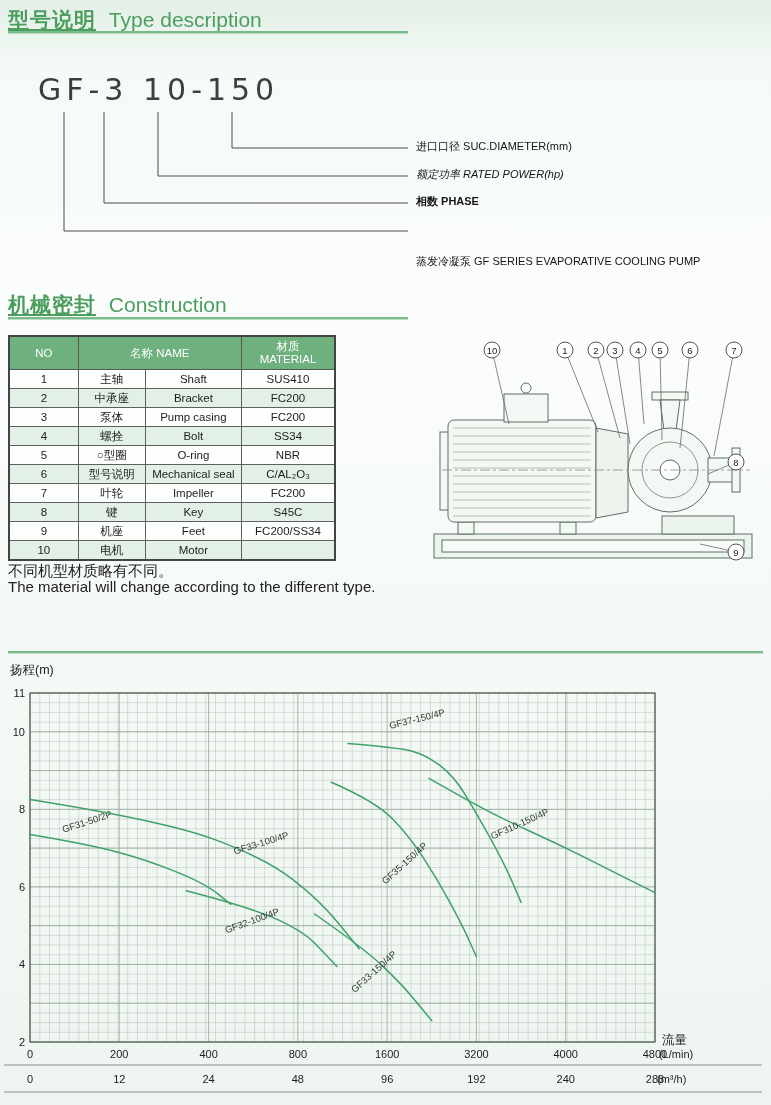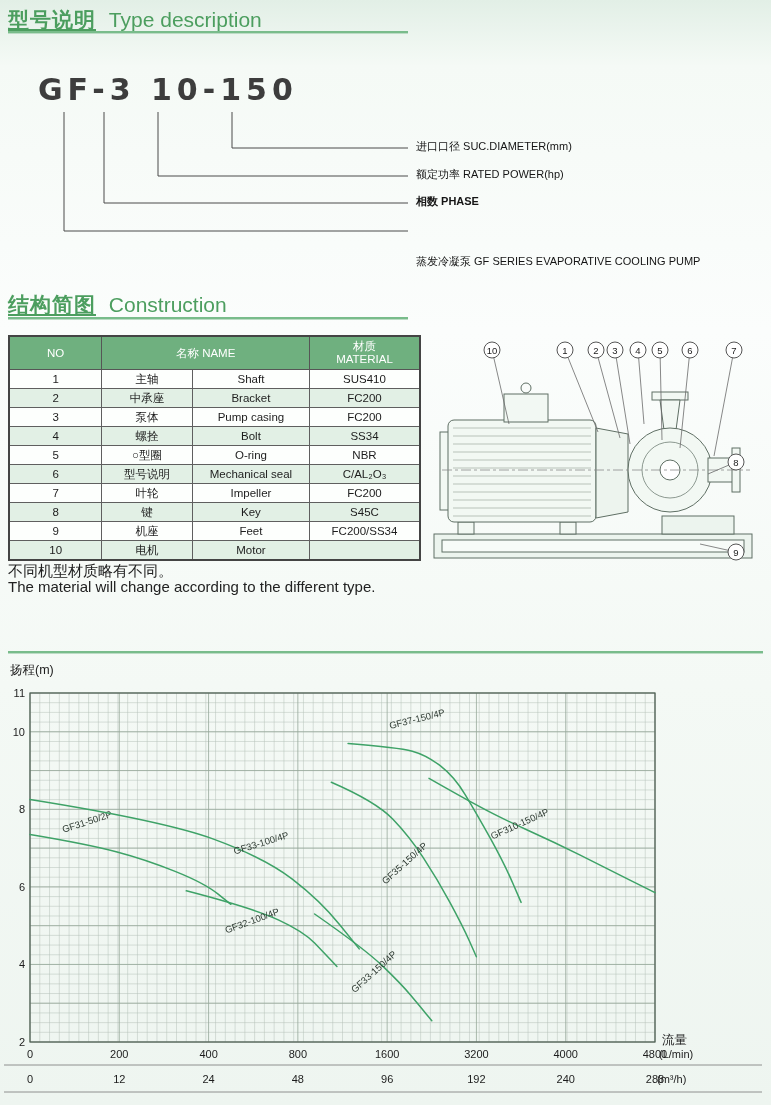--- a/index.html
+++ b/index.html
@@ -9,28 +9,28 @@
     background:linear-gradient(180deg,#e2efe6 0%,#f5faf6 6%,#fbfdfc 30%,#f4f9f5 62%,#eef5f0 100%);
   }
   .sec-title { position:absolute; left:8px; font-size:21px; color:#4c9e5f; white-space:nowrap; }
   .sec-title .zh { font-weight:bold; letter-spacing:1px;text-decoration:underline; }
   .sec-title .en { font-weight:normal; margin-left:7px;text-align:right; }
   .rule { position:absolute; left:8px; height:2px; background:#79bc8b; }
   .rule:after { content:""; display:block; margin-top:2px; height:1px; background:#bcdcc5; }
 
   .model-code {
     position:absolute; left:38px; top:72px; font-size:30px; letter-spacing:5px;
-    color:#3d3d3d; font-family:"DejaVu Sans","Liberation Sans",sans-serif;font-weight:bold;
+    color:#3d3d3d; font-family:"DejaVu Sans","Liberation Sans",sans-serif;
   }
   #type-svg { position:absolute; left:0; top:0; pointer-events:none; }
   #type-callouts { position:absolute; left:416px; top:0; }
   .callout-label { position:absolute; left:0; white-space:nowrap; font-size:11px; color:#151515; }
 
   .ctable {
-    position:absolute; left:8px; top:335px; width:413px;
+    position:absolute; left:8px; top:335px; width:328px;
     border-collapse:collapse; font-size:11.5px; color:#1d1d1d;
     border:2px solid #444;
   }
   .ctable th {
     background:#6fb07f; color:#fff; font-weight:normal; border:1px solid #565656;
     white-space:pre-line; padding:3px 0; line-height:1.15; font-size:11.5px;
   }
   .ctable td { border:1px solid #5f5f5f; text-align:center; height:19px; padding:0 2px; }
   .ctable tbody tr:nth-child(odd) td { background:#fdfffd; }
   .ctable tbody tr:nth-child(even) td { background:#e2f0e5; }
@@ -53,27 +53,27 @@
 
   <div class="model-code">GF-3 10-150</div>
   <svg id="type-svg" width="771" height="270">
       <path d="M232 112 V 148 H 408" fill="none" stroke="#4a4a4a" stroke-width="1"></path>
       <path d="M158 112 V 176 H 408" fill="none" stroke="#4a4a4a" stroke-width="1"></path>
       <path d="M104 112 V 203 H 408" fill="none" stroke="#4a4a4a" stroke-width="1"></path>
       <path d="M64 112 V 231 H 408" fill="none" stroke="#4a4a4a" stroke-width="1"></path>
     </svg>
   <div id="type-callouts">
       <div class="callout-label" style="top: 139px;">进口口径 SUC.DIAMETER(mm)</div>
-      <div class="callout-label" style="top: 167px;">额定功率 RATED POWER(hp)</div>
+      <div class="callout-label" style="top: 167px; font-style: italic;">额定功率 RATED POWER(hp)</div>
       <div class="callout-label" style="top: 194px; font-weight: bold;">相数 PHASE</div>
       <div class="callout-label" style="top: 222px; margin-top: 32px;">蒸发冷凝泵 GF SERIES EVAPORATIVE COOLING PUMP</div>
     </div>
 
   <h2 class="sec-title" style="top:291px">
-    <span class="zh">结构简图</span>
+    <span class="zh">机械密封</span>
     <span class="en">Construction</span>
   </h2>
   <div class="rule" style="top:317px;width:400px"></div>
 
   <table class="ctable">
     <colgroup>
         <col style="width:84px">
         <col style="width:82px">
         <col style="width:106px">
         <col style="width:100px">

